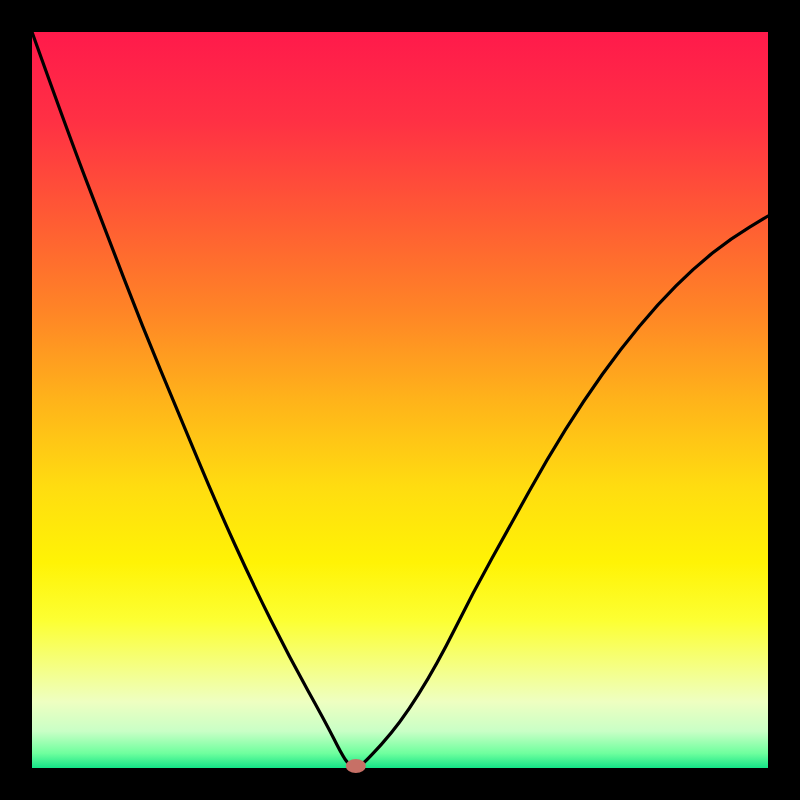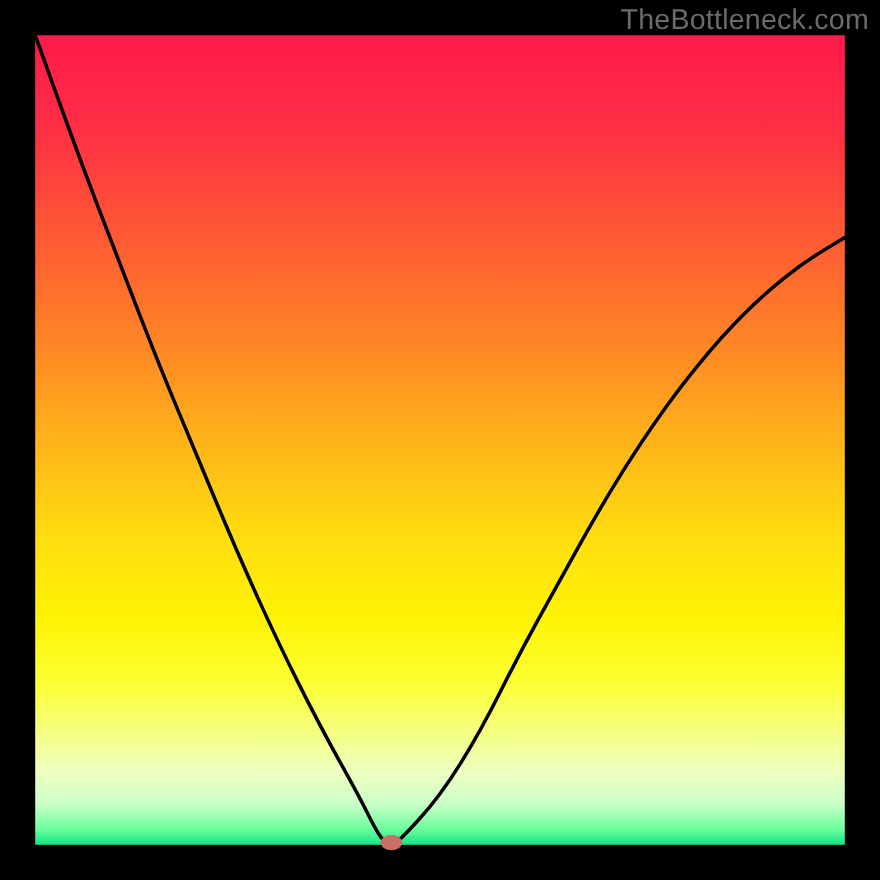--- a/index.html
+++ b/index.html
@@ -24,21 +24,20 @@
     color: #6b6b6b;
     letter-spacing: 0.2px;
     user-select: none;
   }
   svg { display: block; }
 </style>
 </head>
 <body>
 
 <div class="frame">
-  <div class="watermark">TheBottleneck.com</div>
   <svg id="vis" width="800" height="800" viewBox="0 0 800 800">
       <defs>
         <linearGradient id="bg" x1="0" y1="0" x2="0" y2="1">
           <stop offset="0%" stop-color="#ff1a4b"></stop>
           <stop offset="12%" stop-color="#ff3044"></stop>
           <stop offset="25%" stop-color="#ff5a34"></stop>
           <stop offset="38%" stop-color="#ff8526"></stop>
           <stop offset="50%" stop-color="#ffb31a"></stop>
           <stop offset="62%" stop-color="#ffdd10"></stop>
           <stop offset="72%" stop-color="#fff305"></stop>

